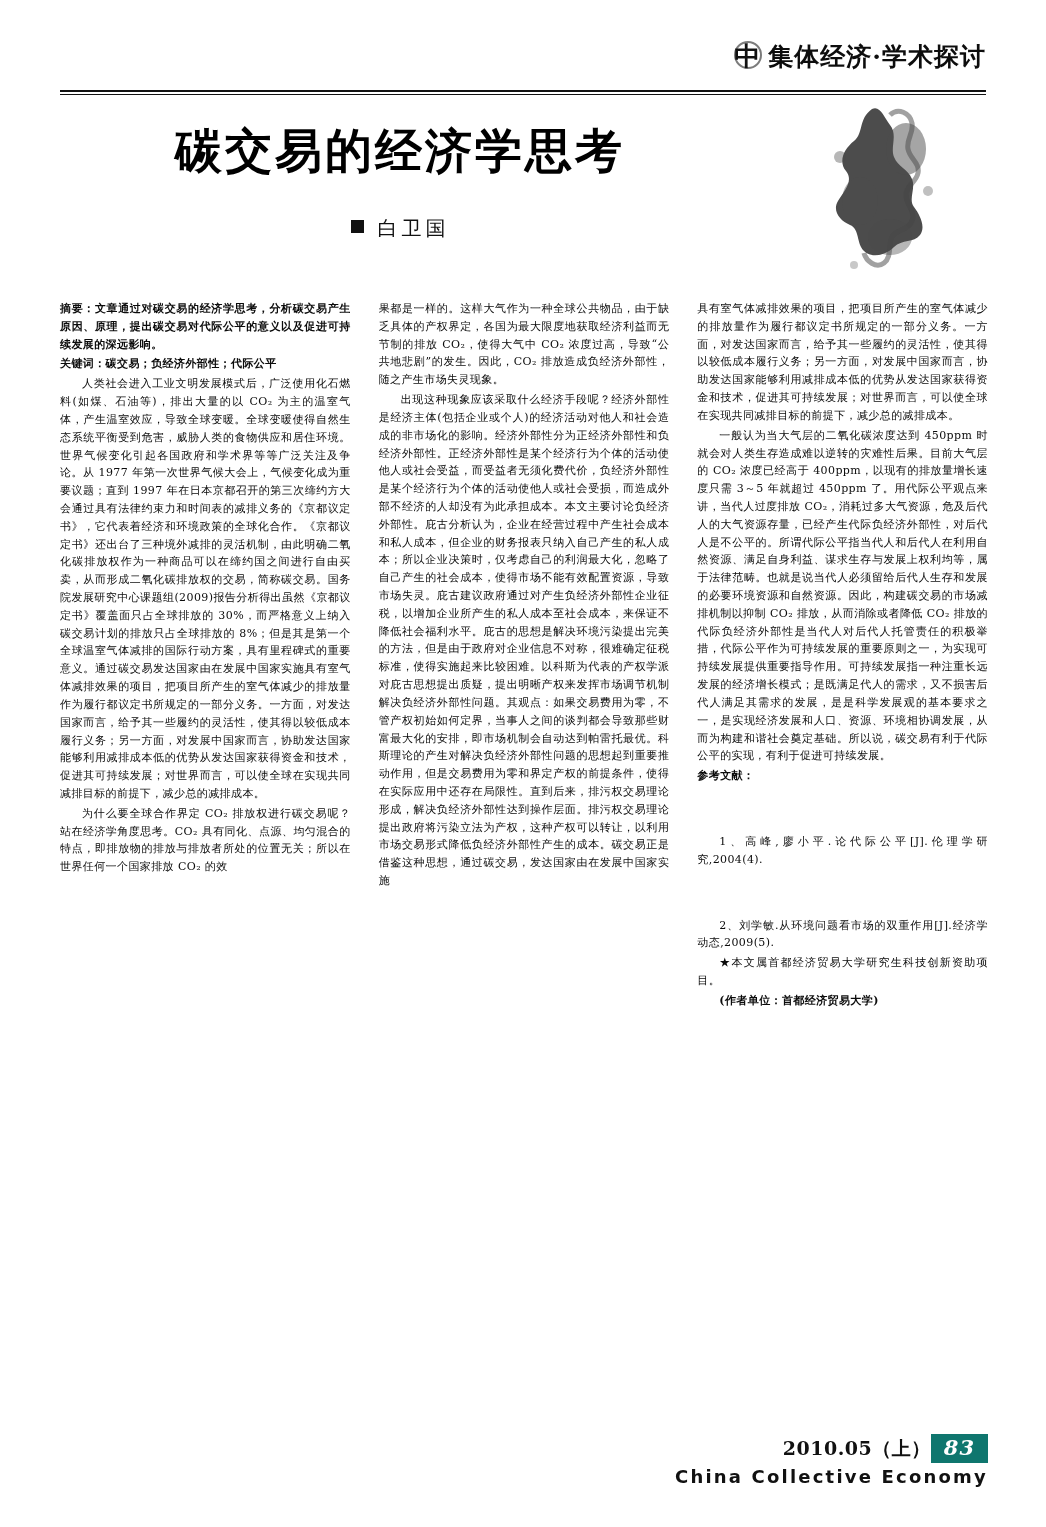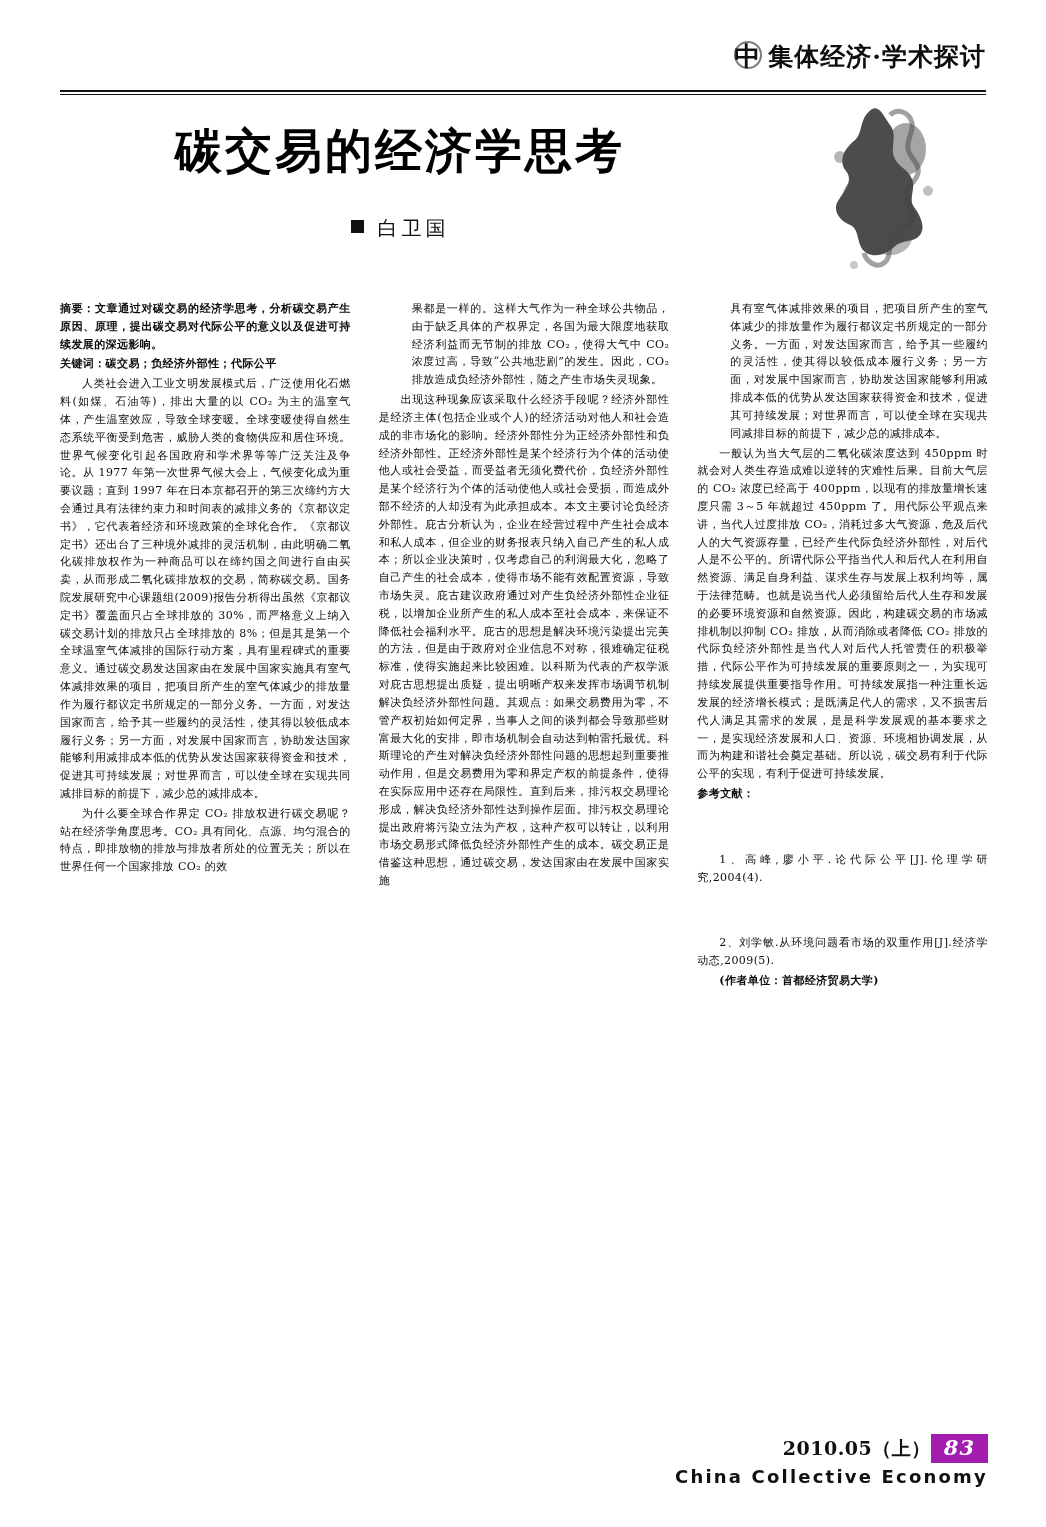--- a/index.html
+++ b/index.html
@@ -132,21 +132,21 @@
     font-size: 11px;
     line-height: 1.62;
     text-align: justify;
     color: #0b0b0b;
   }
   .col p {
     margin: 0 0 2px 0;
     text-indent: 2em;
     letter-spacing: .4px;
   }
-  .col p.noindent { text-indent: 0; margin-left: 33px; }
+  .col p.noindent { text-indent: 0; }
   .col p.abstract {
     text-indent: 0;
     font-weight: bold;
   }
   .col p.keywords {
     text-indent: 0;
     font-weight: bold;
   }
   .col p.refs-title {
     text-indent: 0;
@@ -170,21 +170,21 @@
     align-items: center;
     justify-content: flex-end;
     gap: 0;
   }
   .issue {
     font-size: 19px;
     font-weight: bold;
     letter-spacing: .5px;
   }
   .pagenum {
-    background: #a21caf;
+    background: #0f766e;
     color: #fff;
     font-style: italic;
     font-weight: bold;
     font-size: 21px;
     padding: 1px 13px 3px 13px;
     letter-spacing: 1px;
   }
   .footer-en {
     margin-top: 3px;
     font-size: 18px;
@@ -240,20 +240,21 @@
       <p class="noindent">果都是一样的。这样大气作为一种全球公共物品，由于缺乏具体的产权界定，各国为最大限度地获取经济利益而无节制的排放 CO₂，使得大气中 CO₂ 浓度过高，导致“公共地悲剧”的发生。因此，CO₂ 排放造成负经济外部性，随之产生市场失灵现象。</p>
       <p>出现这种现象应该采取什么经济手段呢？经济外部性是经济主体(包括企业或个人)的经济活动对他人和社会造成的非市场化的影响。经济外部性分为正经济外部性和负经济外部性。正经济外部性是某个经济行为个体的活动使他人或社会受益，而受益者无须化费代价，负经济外部性是某个经济行为个体的活动使他人或社会受损，而造成外部不经济的人却没有为此承担成本。本文主要讨论负经济外部性。庇古分析认为，企业在经营过程中产生社会成本和私人成本，但企业的财务报表只纳入自己产生的私人成本；所以企业决策时，仅考虑自己的利润最大化，忽略了自己产生的社会成本，使得市场不能有效配置资源，导致市场失灵。庇古建议政府通过对产生负经济外部性企业征税，以增加企业所产生的私人成本至社会成本，来保证不降低社会福利水平。庇古的思想是解决环境污染提出完美的方法，但是由于政府对企业信息不对称，很难确定征税标准，使得实施起来比较困难。以科斯为代表的产权学派对庇古思想提出质疑，提出明晰产权来发挥市场调节机制解决负经济外部性问题。其观点：如果交易费用为零，不管产权初始如何定界，当事人之间的谈判都会导致那些财富最大化的安排，即市场机制会自动达到帕雷托最优。科斯理论的产生对解决负经济外部性问题的思想起到重要推动作用，但是交易费用为零和界定产权的前提条件，使得在实际应用中还存在局限性。直到后来，排污权交易理论形成，解决负经济外部性达到操作层面。排污权交易理论提出政府将污染立法为产权，这种产权可以转让，以利用市场交易形式降低负经济外部性产生的成本。碳交易正是借鉴这种思想，通过碳交易，发达国家由在发展中国家实施</p>
     </div>
 
     <div class="col">
       <p class="noindent">具有室气体减排效果的项目，把项目所产生的室气体减少的排放量作为履行都议定书所规定的一部分义务。一方面，对发达国家而言，给予其一些履约的灵活性，使其得以较低成本履行义务；另一方面，对发展中国家而言，协助发达国家能够利用减排成本低的优势从发达国家获得资金和技术，促进其可持续发展；对世界而言，可以使全球在实现共同减排目标的前提下，减少总的减排成本。</p>
       <p>一般认为当大气层的二氧化碳浓度达到 450ppm 时就会对人类生存造成难以逆转的灾难性后果。目前大气层的 CO₂ 浓度已经高于 400ppm，以现有的排放量增长速度只需 3～5 年就超过 450ppm 了。用代际公平观点来讲，当代人过度排放 CO₂，消耗过多大气资源，危及后代人的大气资源存量，已经产生代际负经济外部性，对后代人是不公平的。所谓代际公平指当代人和后代人在利用自然资源、满足自身利益、谋求生存与发展上权利均等，属于法律范畴。也就是说当代人必须留给后代人生存和发展的必要环境资源和自然资源。因此，构建碳交易的市场减排机制以抑制 CO₂ 排放，从而消除或者降低 CO₂ 排放的代际负经济外部性是当代人对后代人托管责任的积极举措，代际公平作为可持续发展的重要原则之一，为实现可持续发展提供重要指导作用。可持续发展指一种注重长远发展的经济增长模式；是既满足代人的需求，又不损害后代人满足其需求的发展，是是科学发展观的基本要求之一，是实现经济发展和人口、资源、环境相协调发展，从而为构建和谐社会奠定基础。所以说，碳交易有利于代际公平的实现，有利于促进可持续发展。</p>
       <p class="refs-title">参考文献：</p>
       <p class="ref">1、高峰,廖小平.论代际公平[J].伦理学研究,2004(4).</p>
       <p class="ref">2、刘学敏.从环境问题看市场的双重作用[J].经济学动态,2009(5).</p>
+      <p class="note">★本文属首都经济贸易大学研究生科技创新资助项目。</p>
       <p class="affil">(作者单位：首都经济贸易大学)</p>
     </div>
 
   </div>
 
   <div class="footer">
     <div class="footer-line1">
       <span class="issue">2010.05（上）</span>
       <span class="pagenum">83</span>
     </div>

